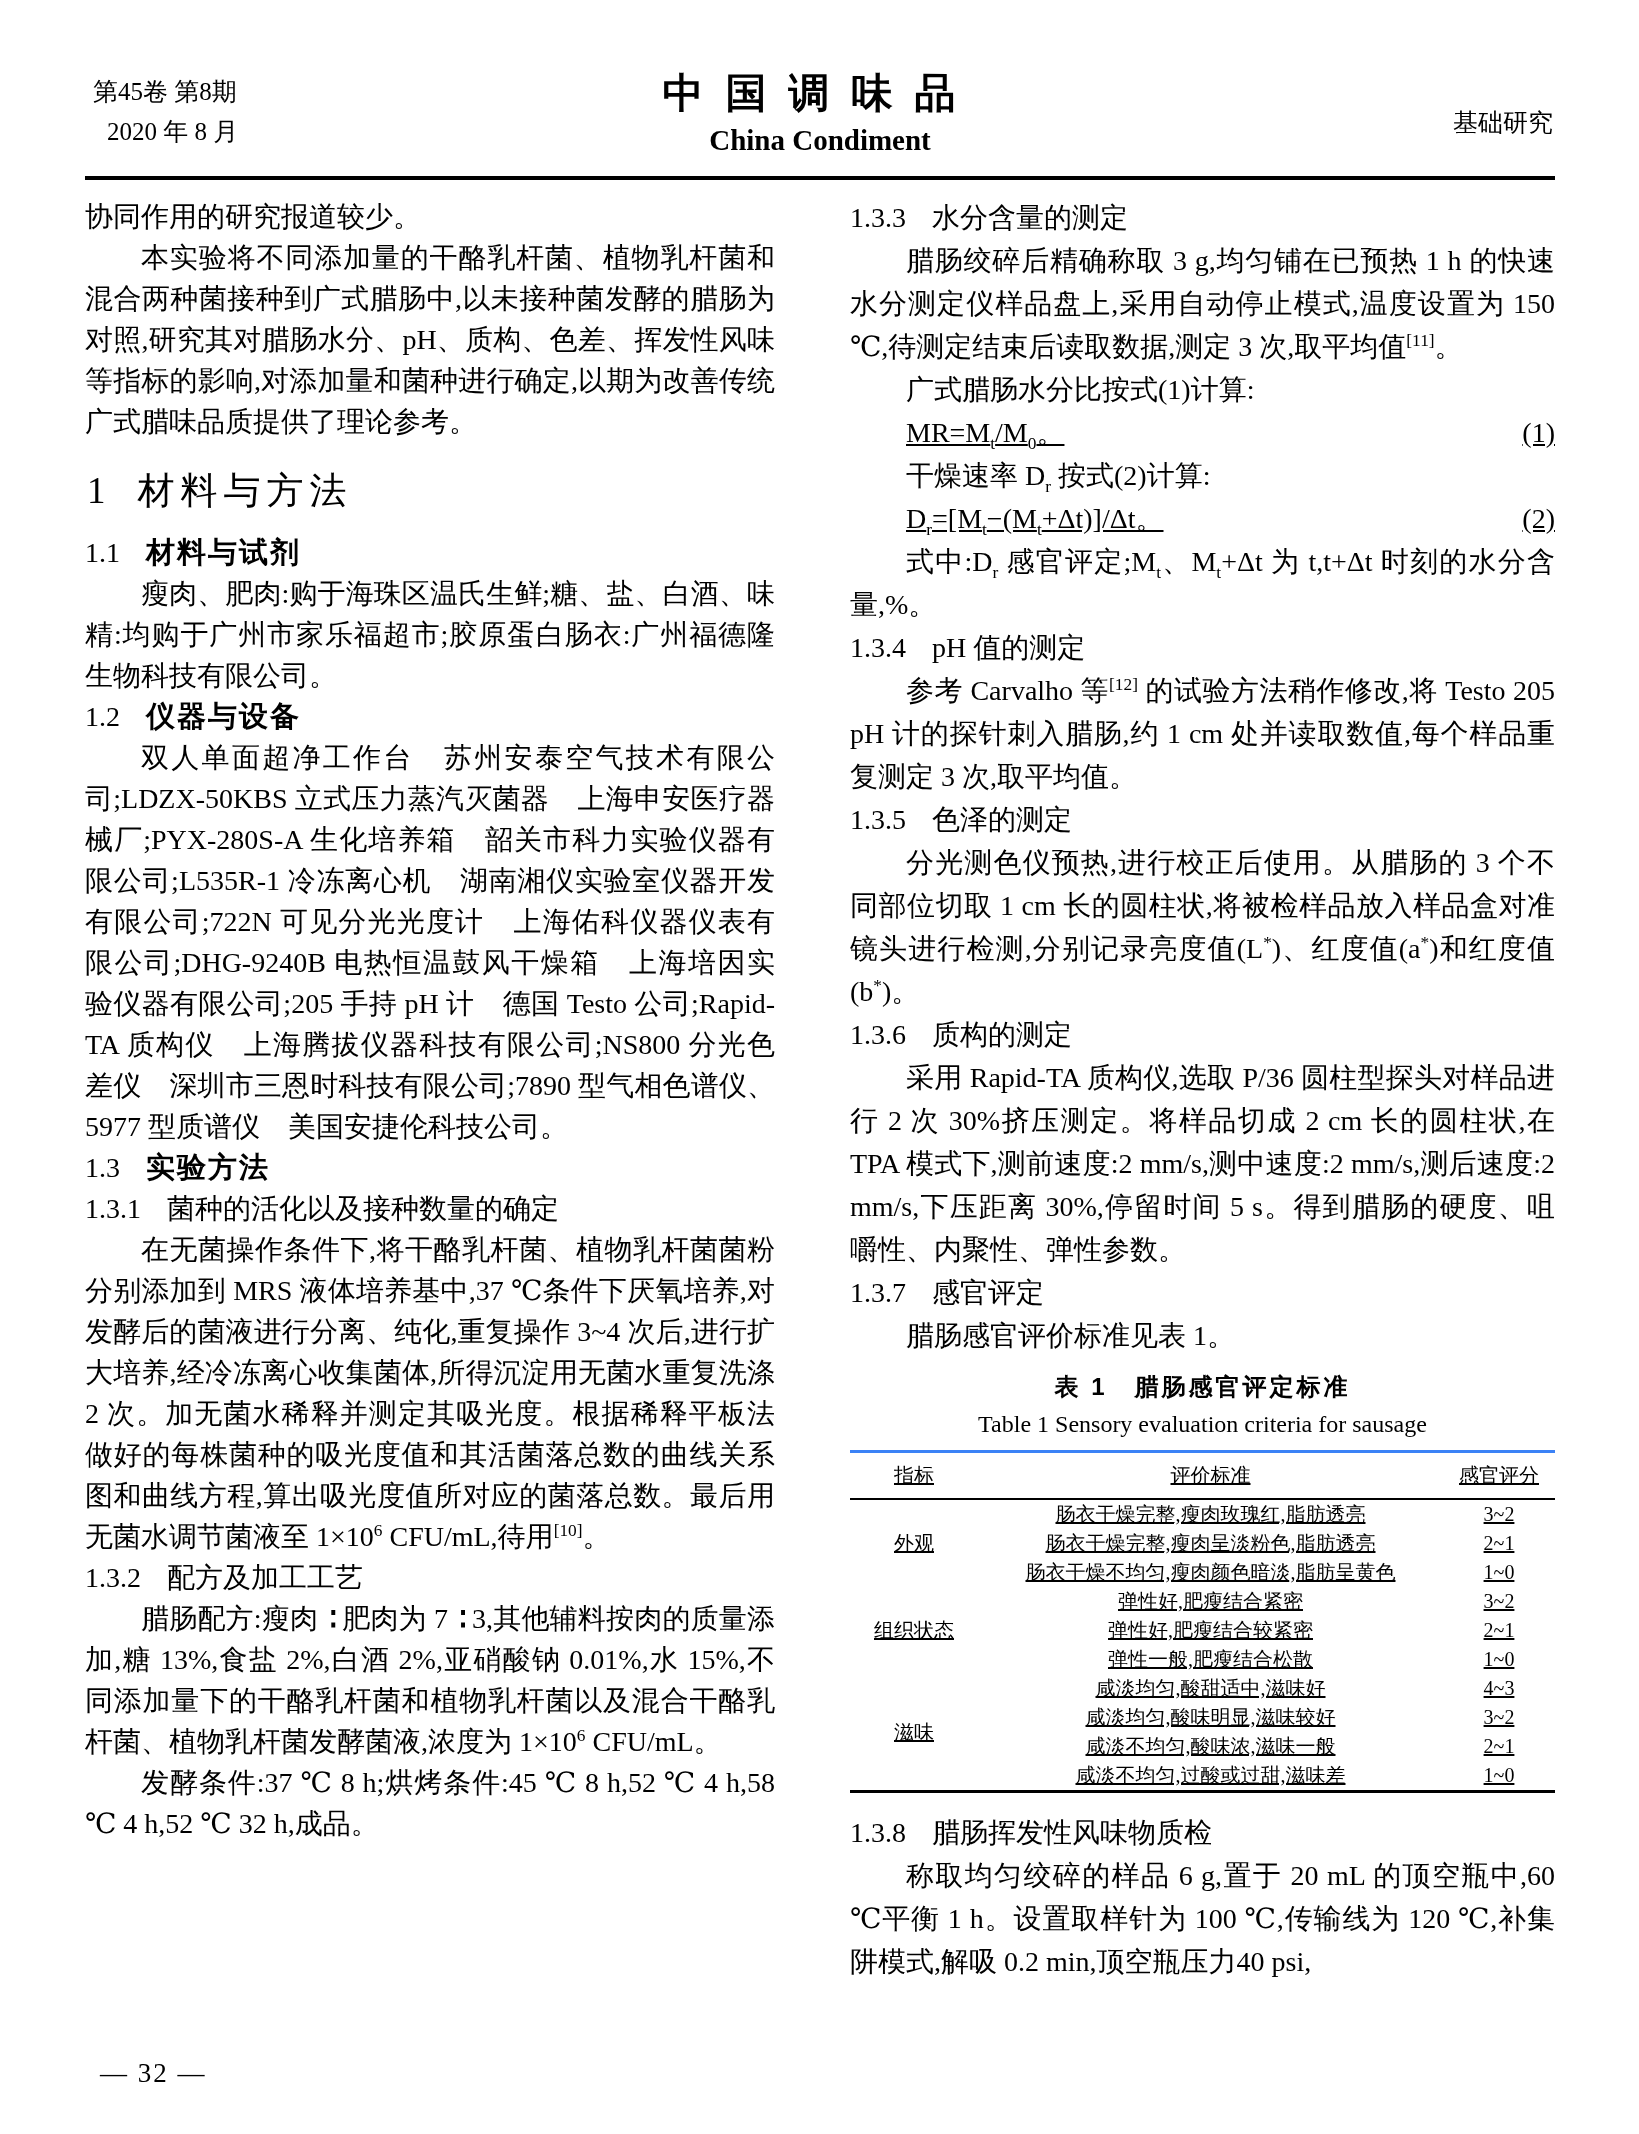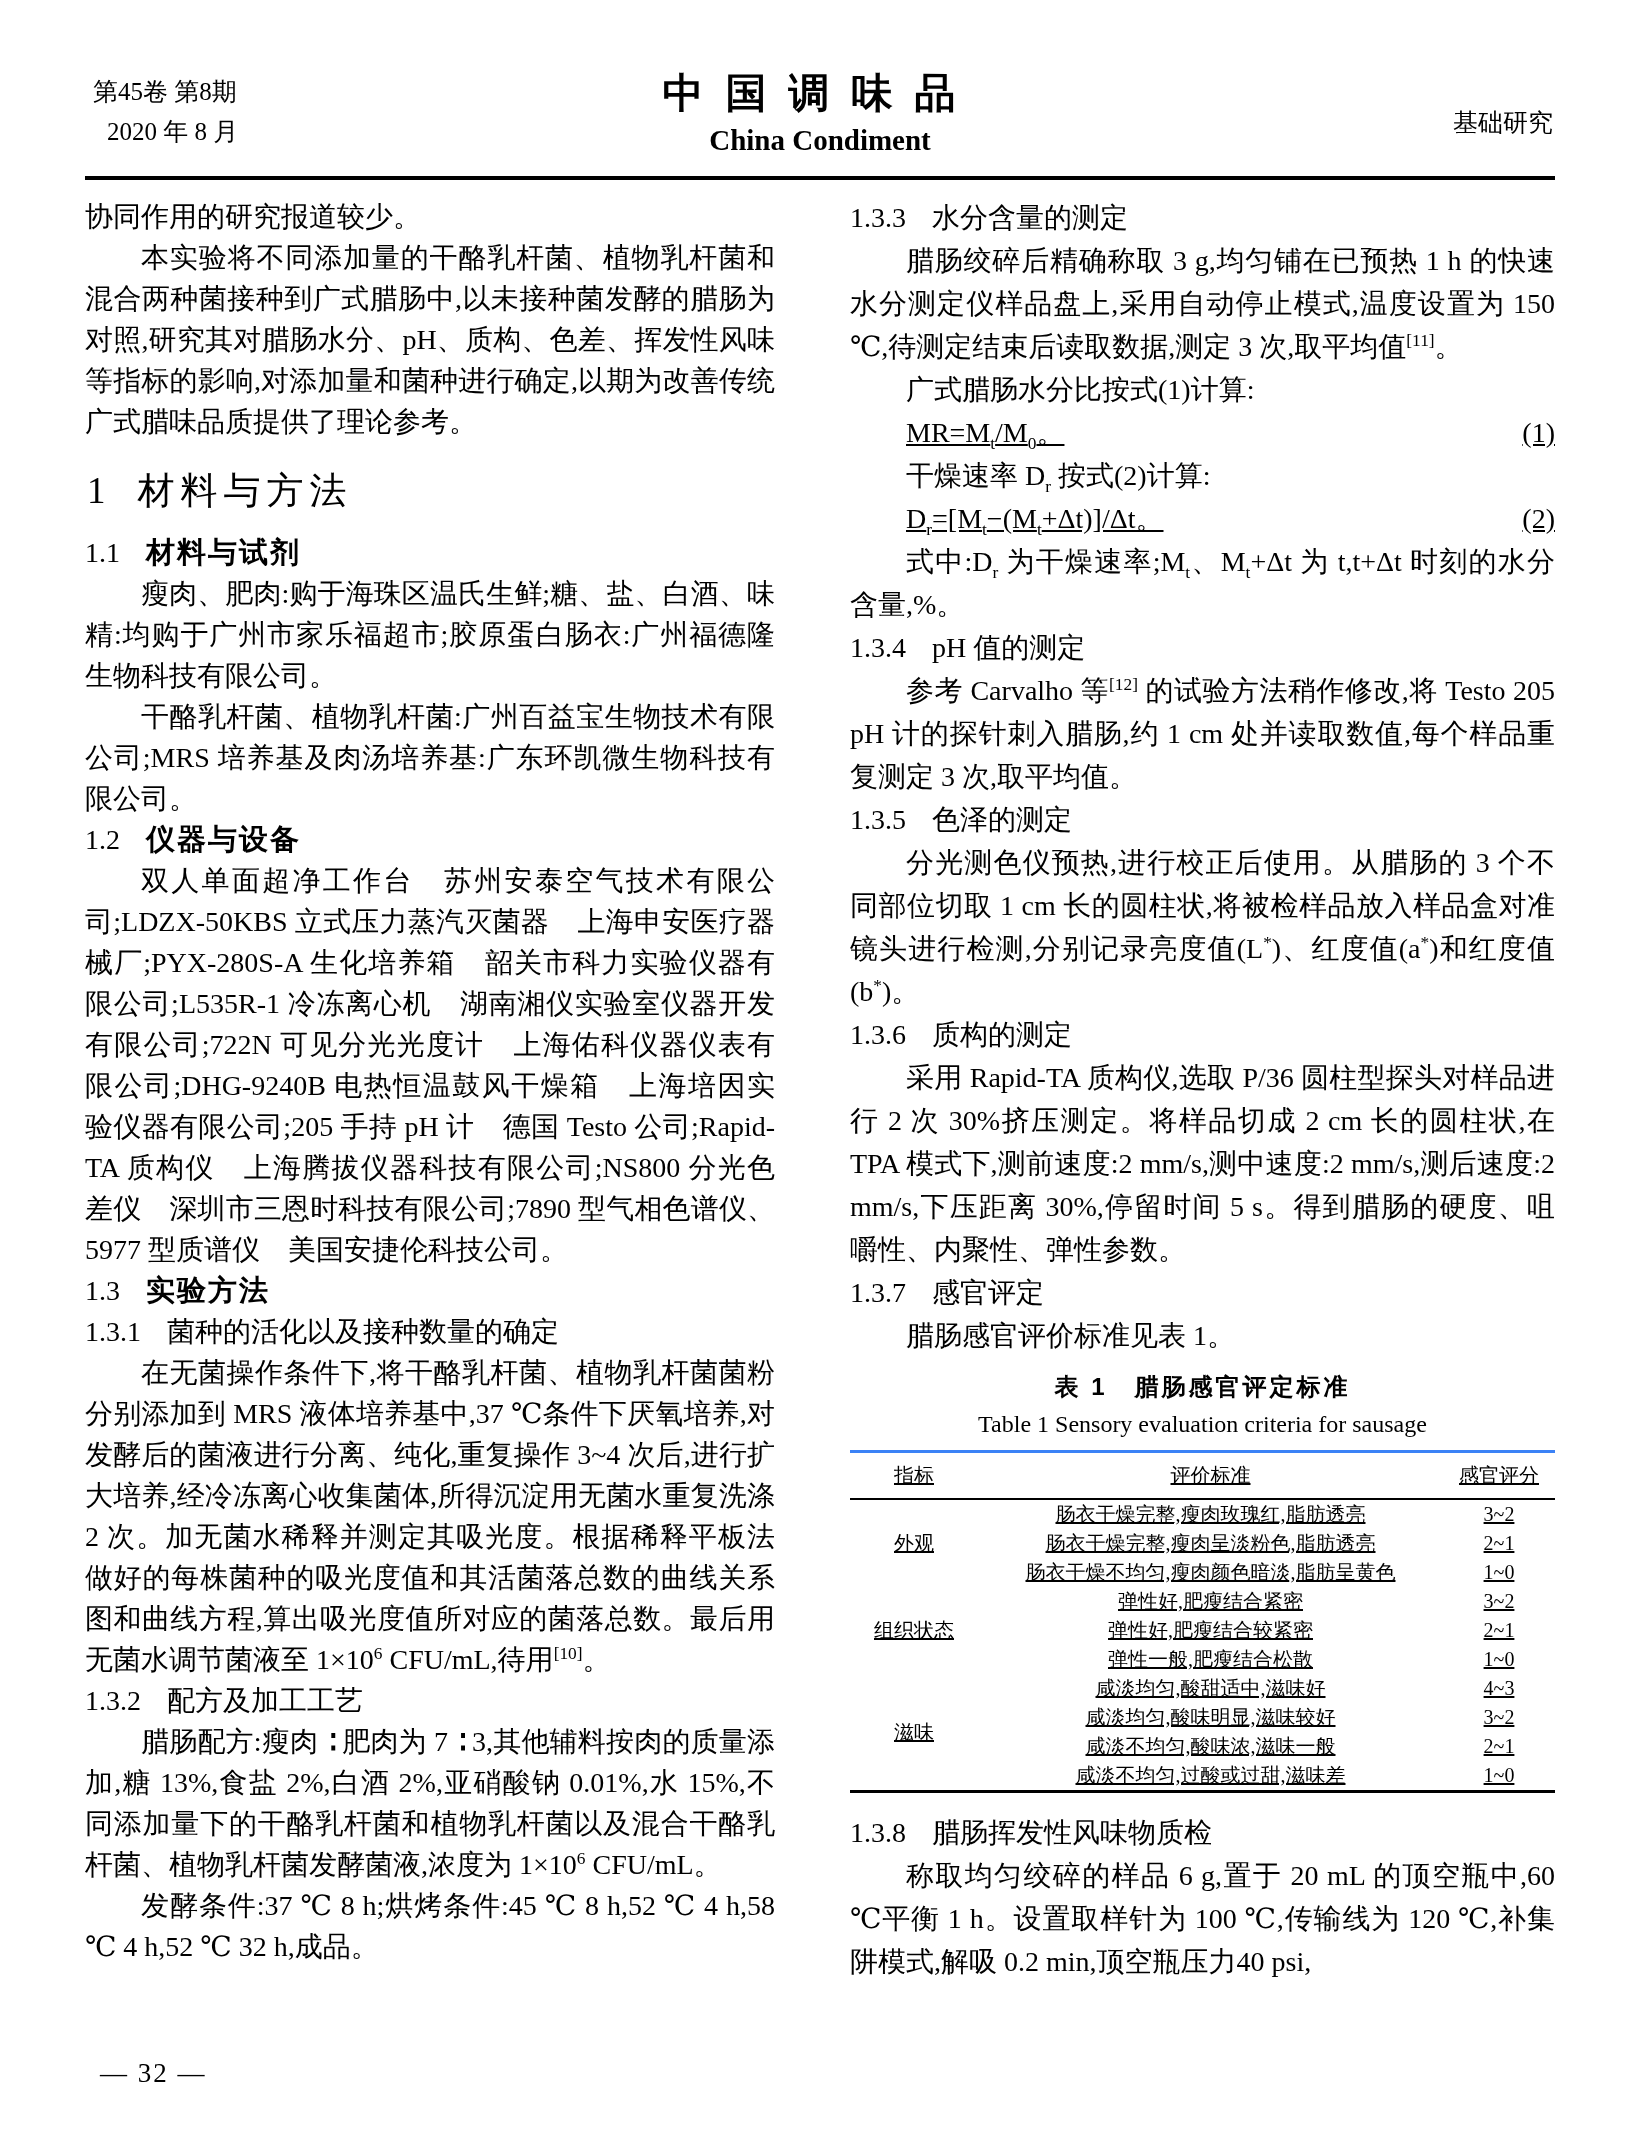--- a/index.html
+++ b/index.html
@@ -108,21 +108,20 @@
       <p class="p indent">本实验将不同添加量的干酪乳杆菌、植物乳杆菌和混合两种菌接种到广式腊肠中,以未接种菌发酵的腊肠为对照,研究其对腊肠水分、pH、质构、色差、挥发性风味等指标的影响,对添加量和菌种进行确定,以期为改善传统广式腊味品质提供了理论参考。</p>
 
       <div class="h1">
         <span class="h-num">1</span><span class="h-title">材料与方法</span>
       </div>
 
       <div class="h2">
         <span class="h-num">1.1</span><span class="h-title">材料与试剂</span>
       </div>
       <p class="p indent">瘦肉、肥肉:购于海珠区温氏生鲜;糖、盐、白酒、味精:均购于广州市家乐福超市;胶原蛋白肠衣:广州福德隆生物科技有限公司。</p>
-      <p class="p indent">干酪乳杆菌、植物乳杆菌:广州百益宝生物技术有限公司;MRS 培养基及肉汤培养基:广东环凯微生物科技有限公司。</p>
 
       <div class="h2">
         <span class="h-num">1.2</span><span class="h-title">仪器与设备</span>
       </div>
       <p class="p indent">双人单面超净工作台　苏州安泰空气技术有限公司;LDZX-50KBS 立式压力蒸汽灭菌器　上海申安医疗器械厂;PYX-280S-A 生化培养箱　韶关市科力实验仪器有限公司;L535R-1 冷冻离心机　湖南湘仪实验室仪器开发有限公司;722N 可见分光光度计　上海佑科仪器仪表有限公司;DHG-9240B 电热恒温鼓风干燥箱　上海培因实验仪器有限公司;205 手持 pH 计　德国 Testo 公司;Rapid-TA 质构仪　上海腾拔仪器科技有限公司;NS800 分光色差仪　深圳市三恩时科技有限公司;7890 型气相色谱仪、5977 型质谱仪　美国安捷伦科技公司。</p>
 
       <div class="h2">
         <span class="h-num">1.3</span><span class="h-title">实验方法</span>
       </div>
       <div class="h3">
@@ -145,21 +144,21 @@
       <p class="p indent">广式腊肠水分比按式(1)计算:</p>
       <div class="equation">
         <span class="eq-body"><span>MR=M</span><sub>t</sub><span>/M</span><sub>0</sub><span>。</span></span>
         <span class="eq-num">(1)</span>
       </div>
       <p class="p indent"><span>干燥速率 D</span><sub>r</sub><span> 按式(2)计算:</span></p>
       <div class="equation">
         <span class="eq-body"><span>D</span><sub>r</sub><span>=[M</span><sub>t</sub><span>−(M</span><sub>t</sub><span>+Δt)]/Δt。</span></span>
         <span class="eq-num">(2)</span>
       </div>
-      <p class="p indent"><span>式中:D</span><sub>r</sub><span> 为干燥速率;M</span><sub>t</sub><span>、M</span><sub>t</sub><span>+Δt 为 t,t+Δt 时刻的水分含量,%。</span></p>
+      <p class="p indent"><span>式中:D</span><sub>r</sub><span> 感官评定;M</span><sub>t</sub><span>、M</span><sub>t</sub><span>+Δt 为 t,t+Δt 时刻的水分含量,%。</span></p>
 
       <div class="h3">
         <span class="h-num">1.3.4</span><span class="h-title">pH 值的测定</span>
       </div>
       <p class="p indent"><span>参考 Carvalho 等</span><sup>[12]</sup><span> 的试验方法稍作修改,将 Testo 205 pH 计的探针刺入腊肠,约 1 cm 处并读取数值,每个样品重复测定 3 次,取平均值。</span></p>
 
       <div class="h3">
         <span class="h-num">1.3.5</span><span class="h-title">色泽的测定</span>
       </div>
       <p class="p indent"><span>分光测色仪预热,进行校正后使用。从腊肠的 3 个不同部位切取 1 cm 长的圆柱状,将被检样品放入样品盒对准镜头进行检测,分别记录亮度值(L</span><sup>*</sup><span>)、红度值(a</span><sup>*</sup><span>)和红度值(b</span><sup>*</sup><span>)。</span></p>

